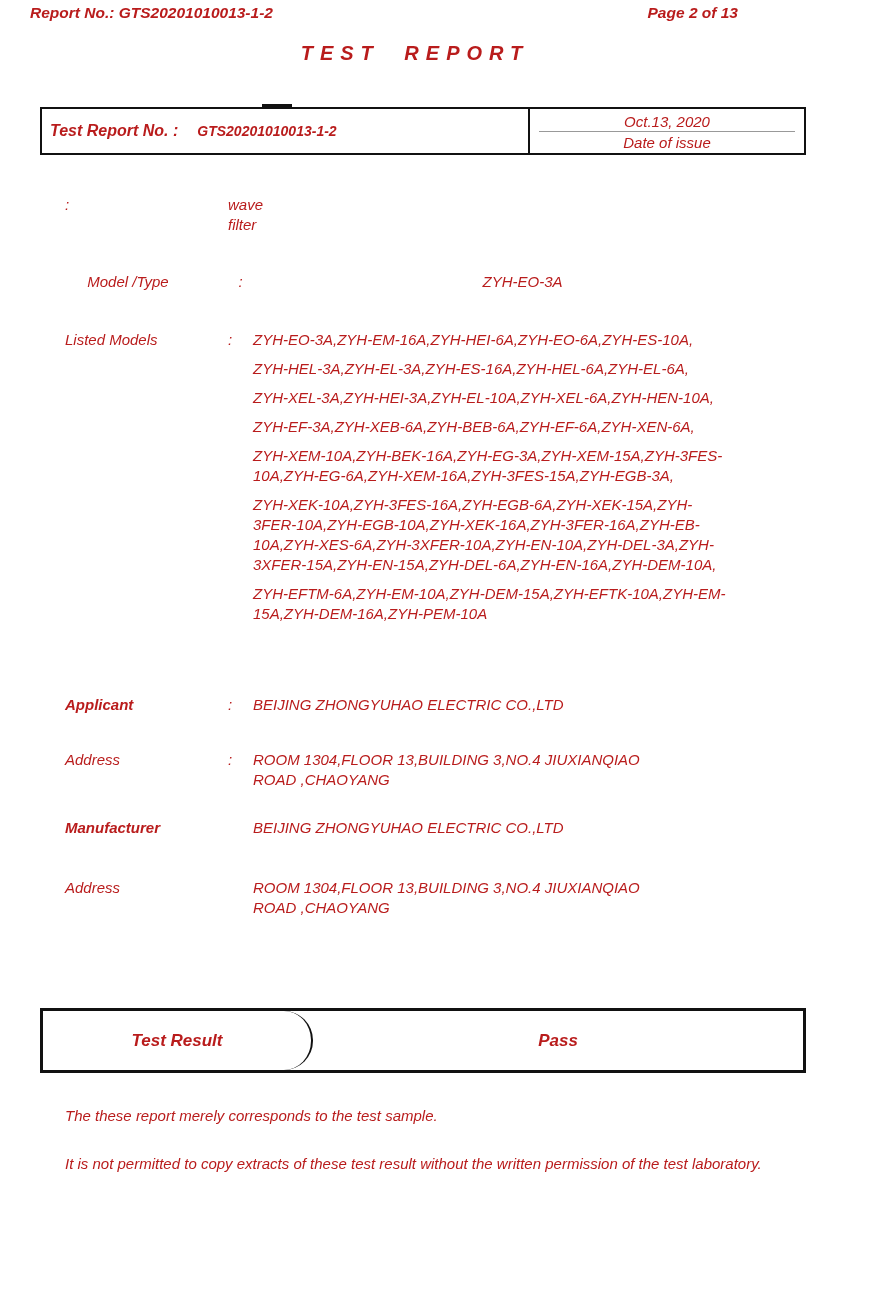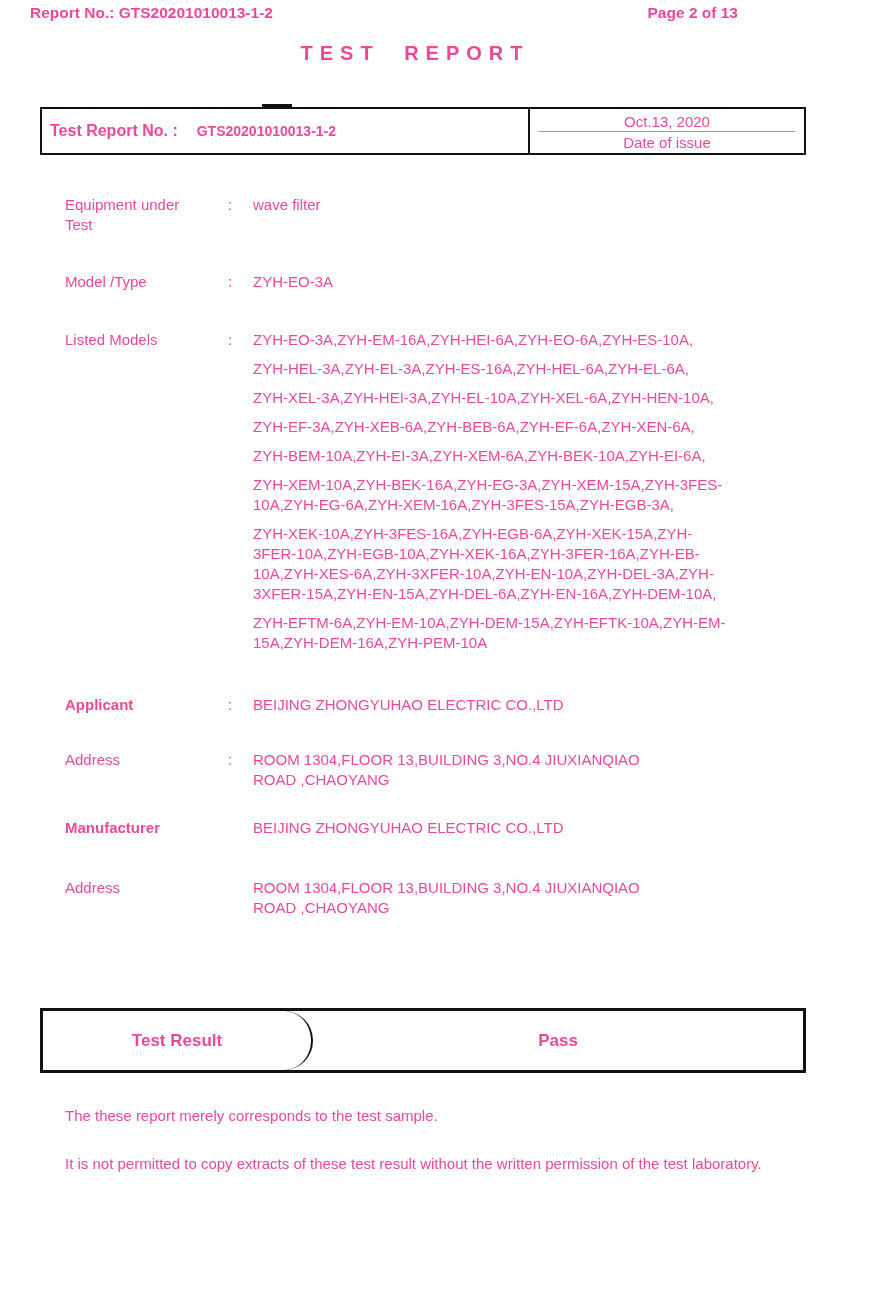--- a/index.html
+++ b/index.html
@@ -3,22 +3,23 @@
 <meta charset="utf-8">
 <style>
   * { margin: 0; padding: 0; box-sizing: border-box; }
   html, body { background: #ffffff; }
   .page {
     position: relative;
     width: 830px;
     height: 1290px;
     background: #ffffff;
     font-family: "Liberation Sans", "DejaVu Sans", sans-serif;
-    color: #ec4899;
+    color: #b91c1c;
     overflow: hidden;
+    font-style: italic;
   }
 
   
   .doc-header {
     position: absolute;
     top: 4px; left: 30px; right: 0;
     display: flex;
     font-size: 15.5px;
     font-weight: bold;
     line-height: 18px;
@@ -76,21 +77,21 @@
     display: grid;
     grid-template-columns: 163px 25px 1fr;
     font-size: 15px;
     line-height: 20px;
   }
   .f-label { display: block; max-width: 126px; }
   .bold-label .f-label { font-weight: bold; }
   .f-colon { }
   .f-value { }
   .row-equipment { top: 195px; }
-  .row-model { top: 272px; }
+  .row-model { top: 272px; text-align: center; }
   .row-listed { top: 330px; }
   .row-applicant { top: 695px; }
   .row-address1 { top: 750px; }
   .row-manufacturer { top: 818px; }
   .row-address2 { top: 878px; }
   .model-line { line-height: 20px; }
   .para-gap { margin-top: 9px; }
   .value-line { line-height: 20px; }
 
   
@@ -147,40 +148,38 @@
       <span class="rt-number">GTS20201010013-1-2</span>
     </div>
     <div class="rt-right">
       <div class="rt-date">Oct.13, 2020</div>
       <div class="rt-divider"></div>
       <div class="rt-date-caption">Date of issue</div>
     </div>
   </div>
 
   <div class="field-row row-equipment">
-    <span class="f-label">Equipment under Test</span>
     <span class="f-colon">:</span>
     <span class="f-value">wave filter</span>
   </div>
 
   <div class="field-row row-model">
     <span class="f-label">Model /Type</span>
     <span class="f-colon">:</span>
     <span class="f-value">ZYH-EO-3A</span>
   </div>
 
   <div class="field-row row-listed">
     <span class="f-label">Listed Models</span>
     <span class="f-colon">:</span>
     <div class="f-value">
       <div class="model-line">ZYH-EO-3A,ZYH-EM-16A,ZYH-HEI-6A,ZYH-EO-6A,ZYH-ES-10A,</div>
       <div class="model-line para-gap">ZYH-HEL-3A,ZYH-EL-3A,ZYH-ES-16A,ZYH-HEL-6A,ZYH-EL-6A,</div>
       <div class="model-line para-gap">ZYH-XEL-3A,ZYH-HEI-3A,ZYH-EL-10A,ZYH-XEL-6A,ZYH-HEN-10A,</div>
       <div class="model-line para-gap">ZYH-EF-3A,ZYH-XEB-6A,ZYH-BEB-6A,ZYH-EF-6A,ZYH-XEN-6A,</div>
-      <div class="model-line para-gap">ZYH-BEM-10A,ZYH-EI-3A,ZYH-XEM-6A,ZYH-BEK-10A,ZYH-EI-6A,</div>
       <div class="model-line para-gap">ZYH-XEM-10A,ZYH-BEK-16A,ZYH-EG-3A,ZYH-XEM-15A,ZYH-3FES-</div>
       <div class="model-line">10A,ZYH-EG-6A,ZYH-XEM-16A,ZYH-3FES-15A,ZYH-EGB-3A,</div>
       <div class="model-line para-gap">ZYH-XEK-10A,ZYH-3FES-16A,ZYH-EGB-6A,ZYH-XEK-15A,ZYH-</div>
       <div class="model-line">3FER-10A,ZYH-EGB-10A,ZYH-XEK-16A,ZYH-3FER-16A,ZYH-EB-</div>
       <div class="model-line">10A,ZYH-XES-6A,ZYH-3XFER-10A,ZYH-EN-10A,ZYH-DEL-3A,ZYH-</div>
       <div class="model-line">3XFER-15A,ZYH-EN-15A,ZYH-DEL-6A,ZYH-EN-16A,ZYH-DEM-10A,</div>
       <div class="model-line para-gap">ZYH-EFTM-6A,ZYH-EM-10A,ZYH-DEM-15A,ZYH-EFTK-10A,ZYH-EM-</div>
       <div class="model-line">15A,ZYH-DEM-16A,ZYH-PEM-10A</div>
     </div>
   </div>

